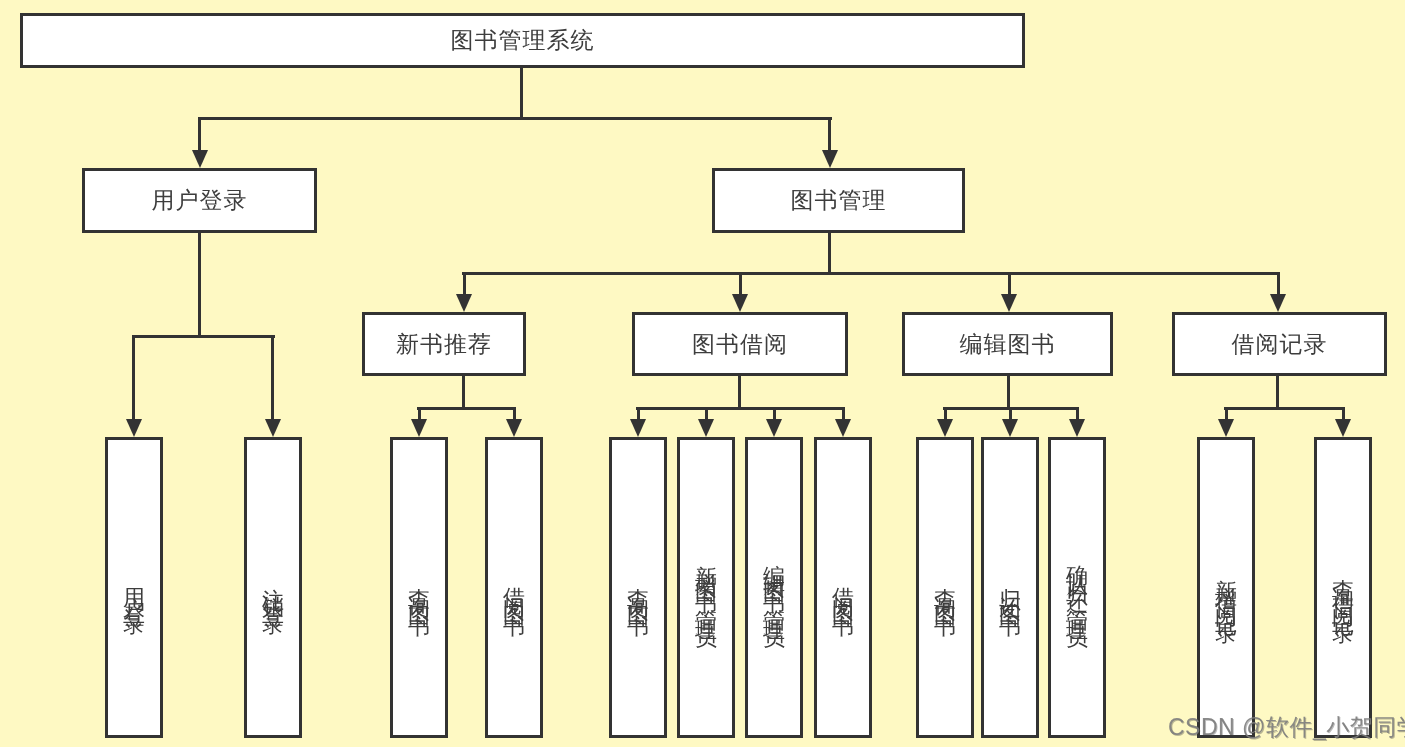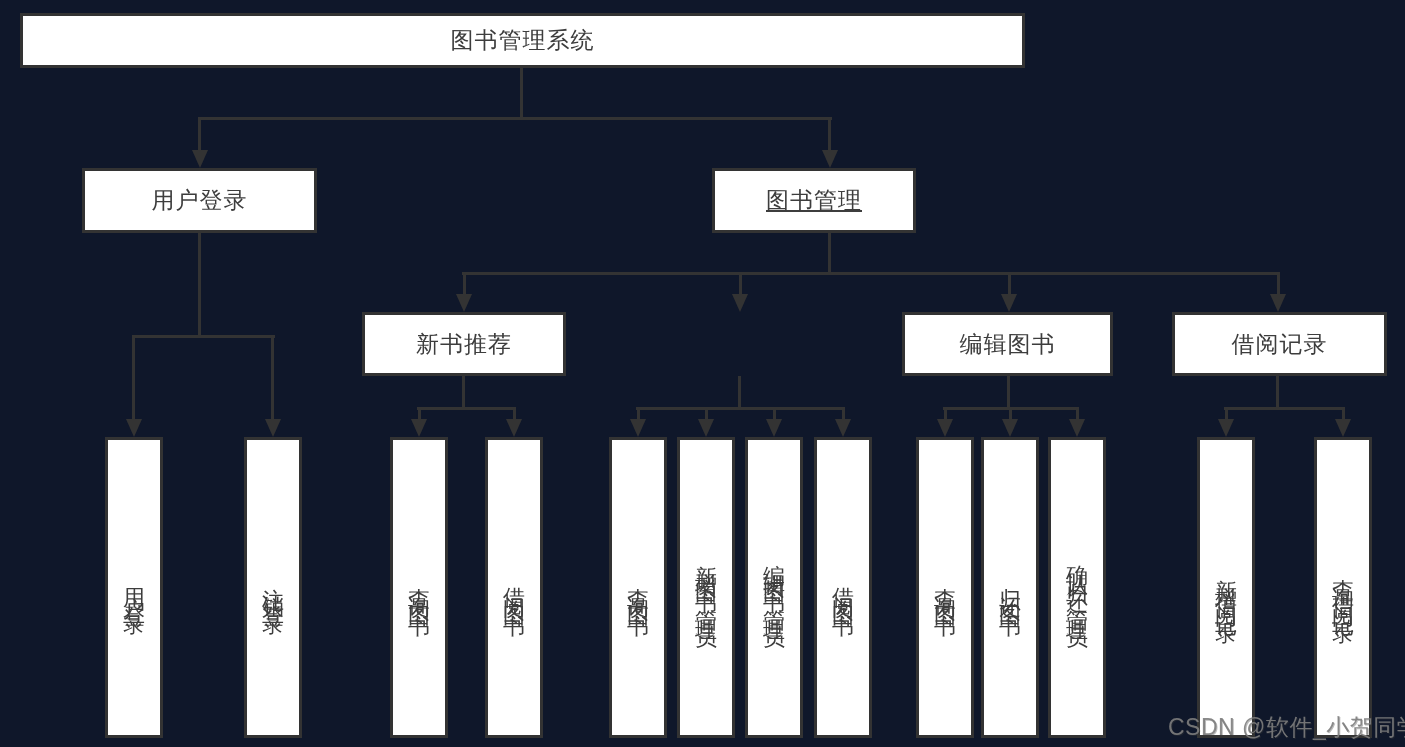--- a/index.html
+++ b/index.html
@@ -1,17 +1,17 @@
 <!DOCTYPE html>
 <html><head>
 <meta charset="utf-8">
 <style>
   html,body{margin:0;padding:0;background:#ffffff;}
   #stage{
-    position:relative;width:1405px;height:747px;background:#0f172a;overflow:hidden;
+    position:relative;width:1405px;height:747px;background:#fef9c3;overflow:hidden;
     font-family:"Liberation Sans","DejaVu Sans",sans-serif;
   }
   .box{
     position:absolute;box-sizing:border-box;border:3px solid #333333;background:#ffffff;
     display:flex;align-items:center;justify-content:center;
     color:#3d3d3d;font-size:23px;letter-spacing:1px;white-space:nowrap;
   }
   .vbox{
     writing-mode:vertical-rl;text-orientation:mixed;
     font-size:22px;letter-spacing:9px;line-height:1;white-space:normal;
@@ -40,21 +40,21 @@
   <div class="ln" style="left:520px;top:68px;width:3px;height:50px;"></div>
   <div class="ln" style="left:198px;top:117px;width:634px;height:3px;"></div>
   <div class="ln" style="left:198px;top:117px;width:3px;height:35px;"></div>
   <div class="ar" style="left:192px;top:150px;"></div>
   <div class="ln" style="left:828px;top:117px;width:3px;height:35px;"></div>
   <div class="ar" style="left:822px;top:150px;"></div>
 
   <div class="box" style="left:82px;top:168px;width:235px;height:65px;">
     <span>用户登录</span>
   </div>
-  <div class="box" style="left:712px;top:168px;width:204px;height:65px;text-decoration:underline;">
+  <div class="box" style="left:712px;top:168px;width:253px;height:65px;">
     <span>图书管理</span>
   </div>
 
   <div class="ln" style="left:198px;top:233px;width:3px;height:104px;"></div>
   <div class="ln" style="left:132px;top:335px;width:143px;height:3px;"></div>
   <div class="ln" style="left:132px;top:335px;width:3px;height:86px;"></div>
   <div class="ar" style="left:126px;top:419px;"></div>
   <div class="ln" style="left:271px;top:335px;width:3px;height:86px;"></div>
   <div class="ar" style="left:265px;top:419px;"></div>
 
@@ -62,22 +62,25 @@
   <div class="ln" style="left:462px;top:272px;width:818px;height:3px;"></div>
   <div class="ln" style="left:463px;top:272px;width:3px;height:24px;"></div>
   <div class="ar" style="left:456px;top:294px;"></div>
   <div class="ln" style="left:739px;top:272px;width:3px;height:24px;"></div>
   <div class="ar" style="left:732px;top:294px;"></div>
   <div class="ln" style="left:1008px;top:272px;width:3px;height:24px;"></div>
   <div class="ar" style="left:1001px;top:294px;"></div>
   <div class="ln" style="left:1277px;top:272px;width:3px;height:24px;"></div>
   <div class="ar" style="left:1270px;top:294px;"></div>
 
-  <div class="box" style="left:362px;top:312px;width:204px;height:64px;">
+  <div class="box" style="left:362px;top:312px;width:164px;height:64px;">
     <span>新书推荐</span>
+  </div>
+  <div class="box" style="left:632px;top:312px;width:216px;height:64px;">
+    <span>图书借阅</span>
   </div>
   <div class="box" style="left:902px;top:312px;width:211px;height:64px;">
     <span>编辑图书</span>
   </div>
   <div class="box" style="left:1172px;top:312px;width:215px;height:64px;">
     <span>借阅记录</span>
   </div>
 
   <div class="ln" style="left:462px;top:376px;width:3px;height:33px;"></div>
   <div class="ln" style="left:417px;top:407px;width:99px;height:3px;"></div>

